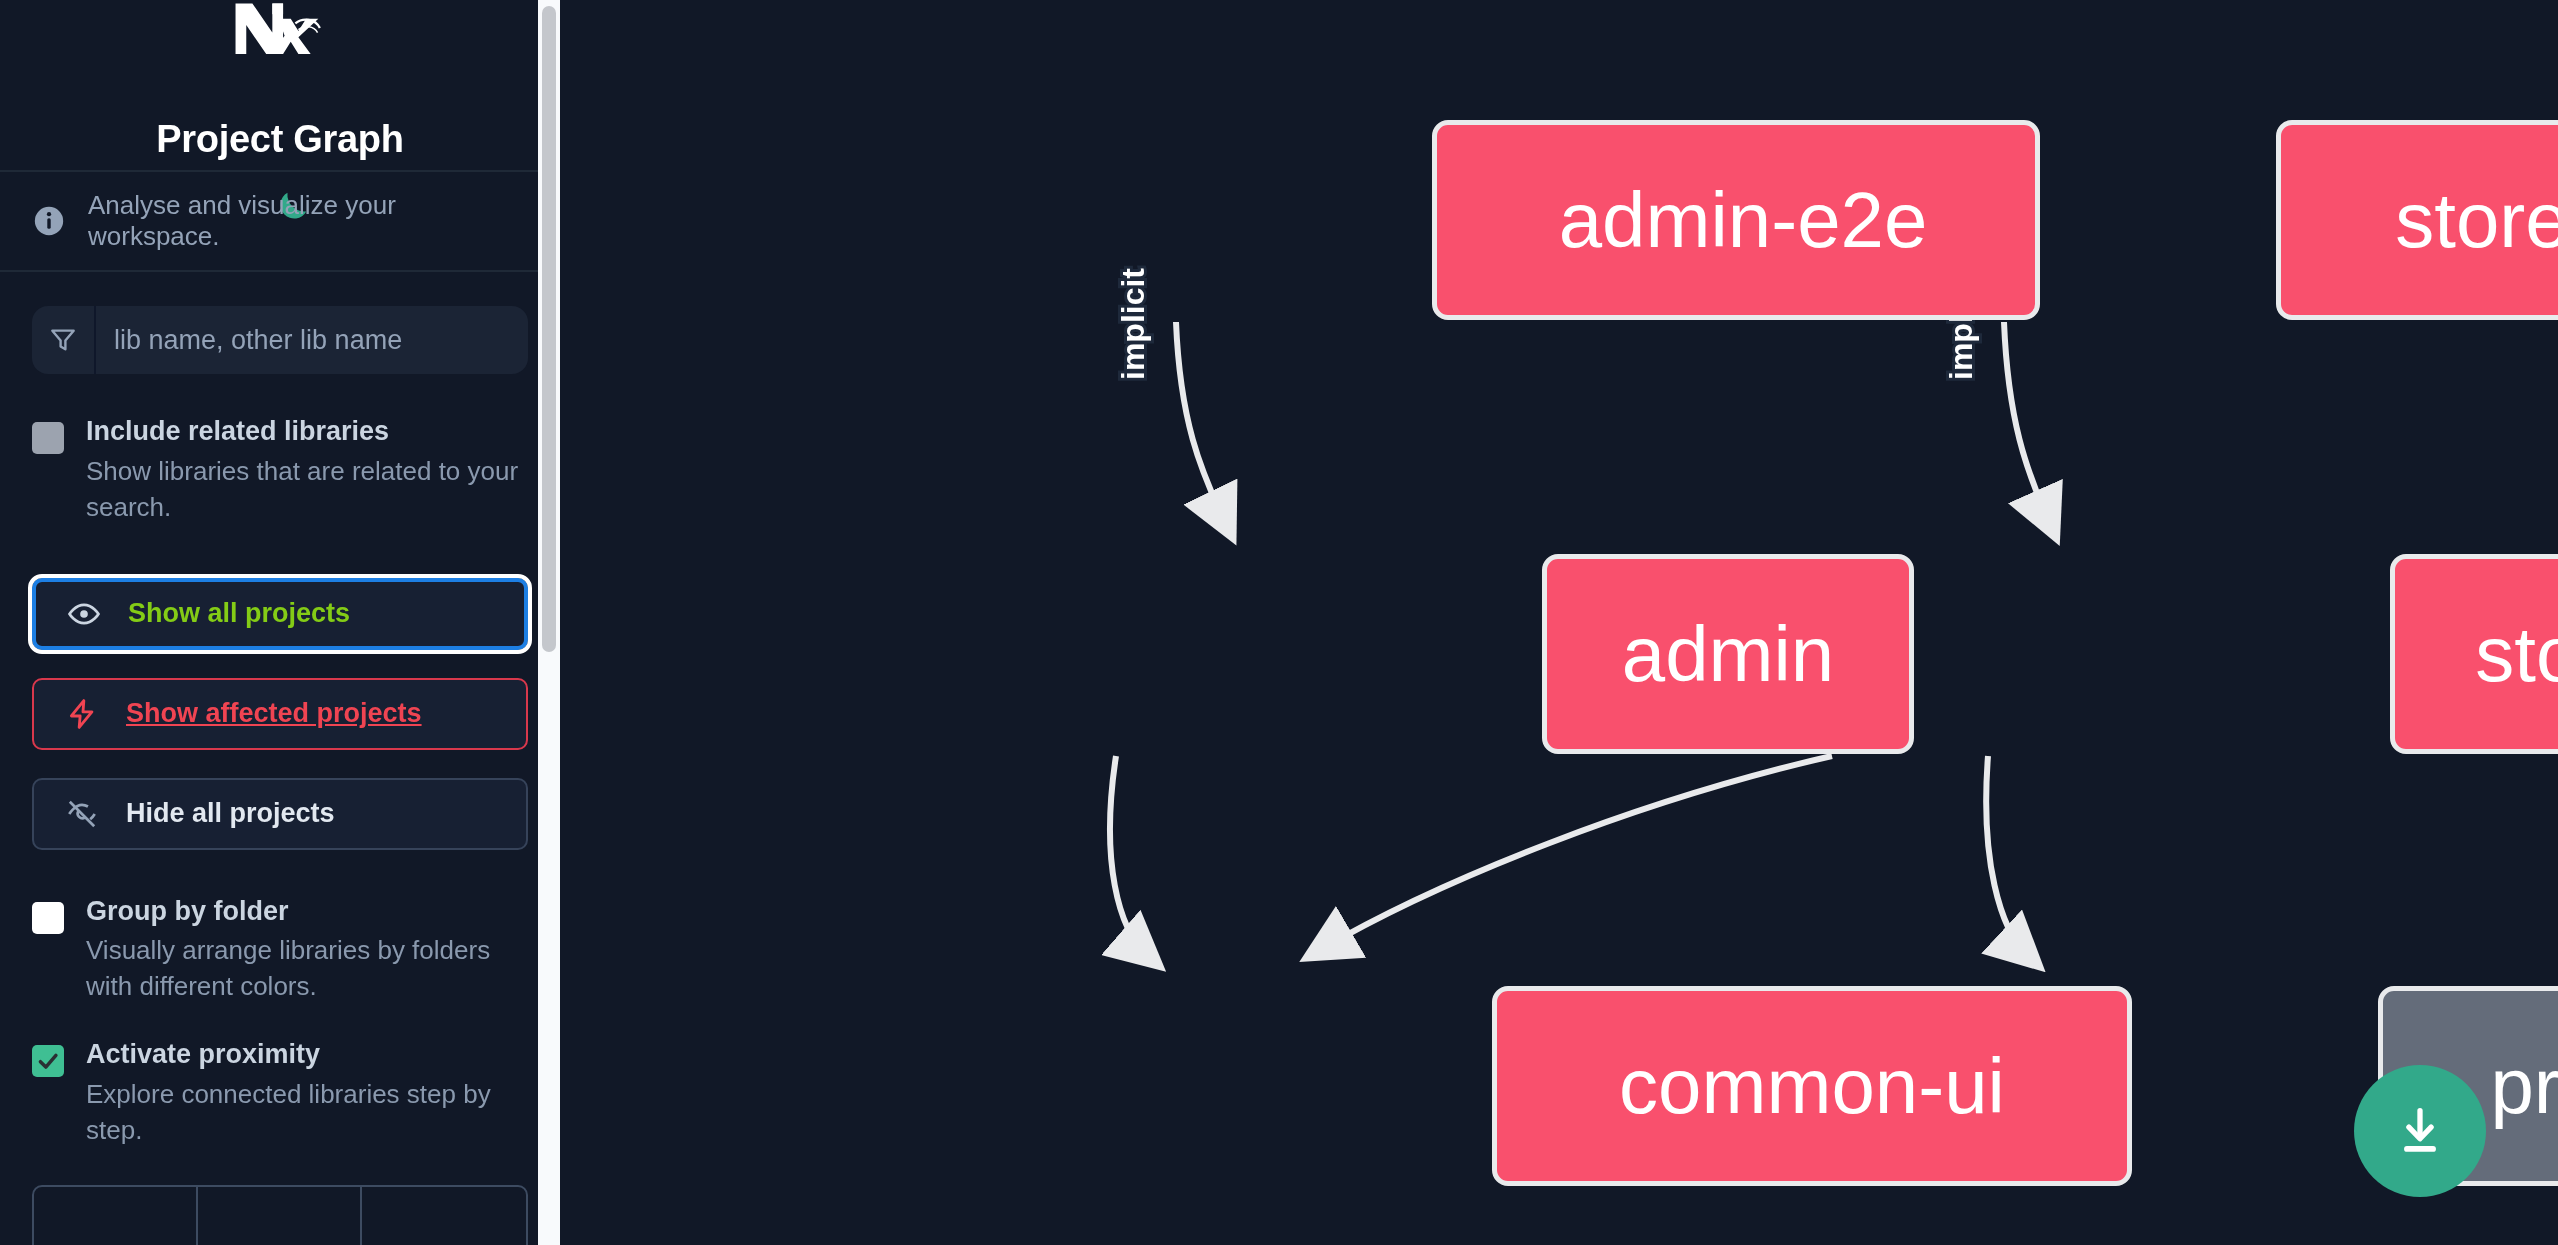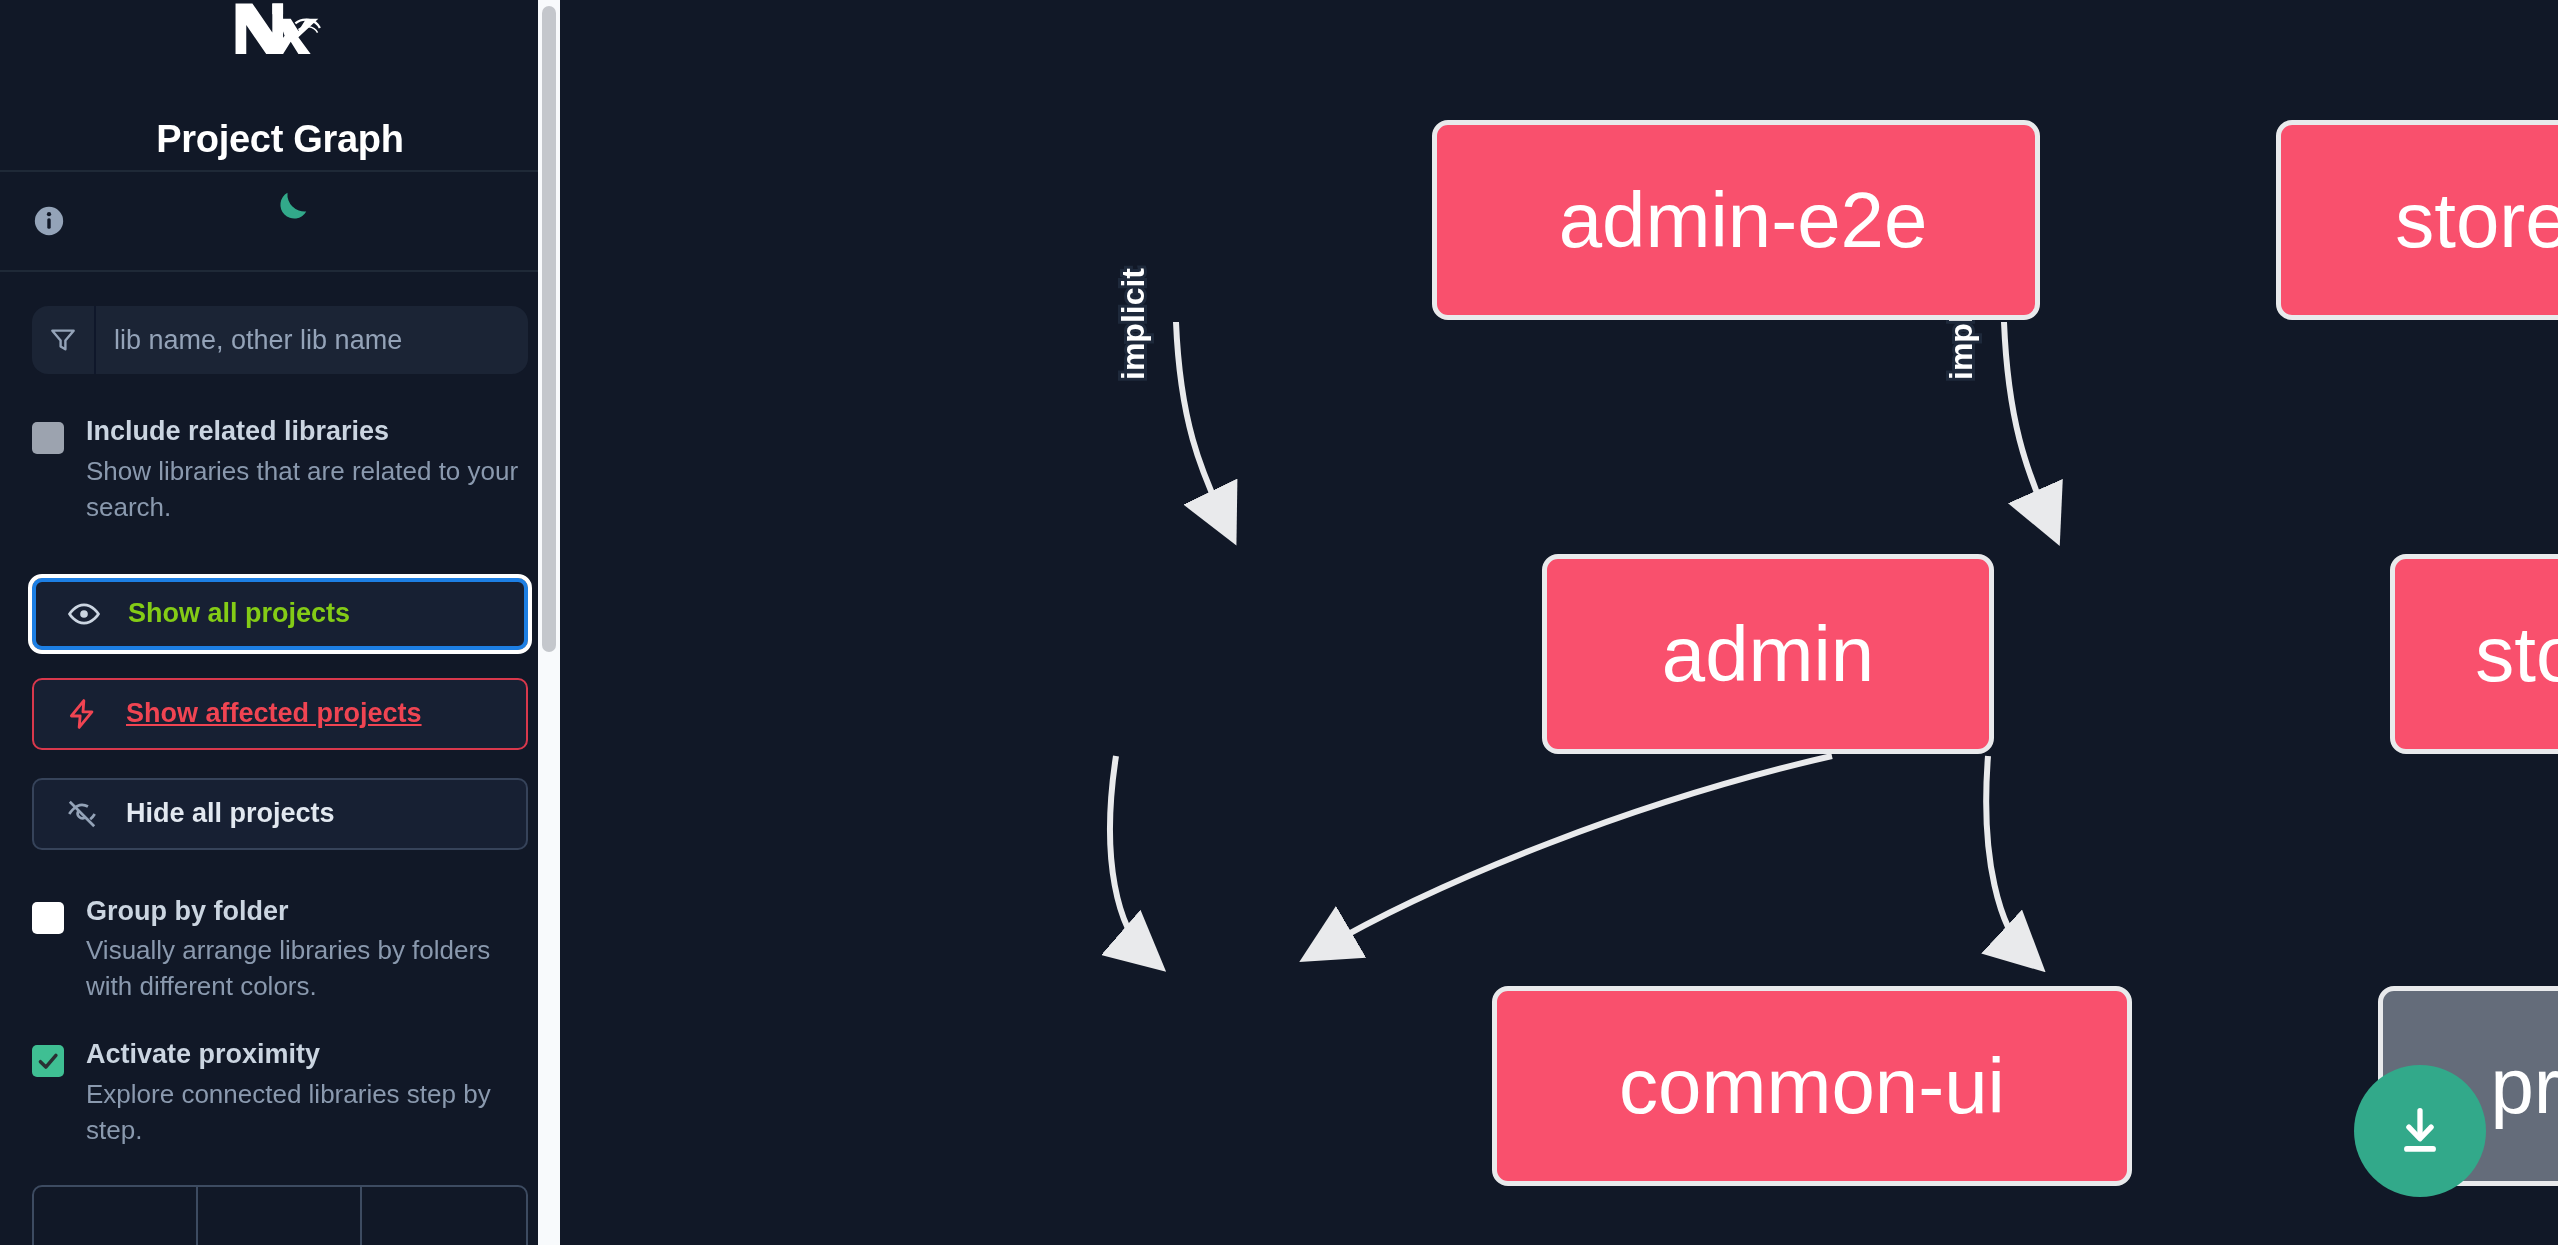--- a/index.html
+++ b/index.html
@@ -187,20 +187,21 @@
       </div>
 
       <div class="info-row">
         <span class="info-icon">
           <svg viewBox="0 0 24 24" width="34" height="34" aria-hidden="true">
             <circle cx="12" cy="12" r="10" fill="#94a3b8"></circle>
             <circle cx="12" cy="7.2" r="1.5" fill="#111827"></circle>
             <rect x="10.8" y="10" width="2.4" height="7.5" rx="1.1" fill="#111827"></rect>
           </svg>
         </span>
+        <span class="info-text">Analyse and visualize your workspace.</span>
       </div>
 
       <div class="panel">
 
         <div class="search-wrap">
           <span class="search-icon-box">
             <svg viewBox="0 0 24 24" width="32" height="32" aria-hidden="true">
               <path fill="none" stroke="#94a3b8" stroke-width="1.8" stroke-linejoin="round" d="M4 5h16l-6.2 7.4V19l-3.6-2.2v-4.4z"></path>
             </svg>
           </span>
@@ -305,21 +306,21 @@
       <text class="edge-label" x="584" y="380" transform="rotate(-90 584 380)" text-anchor="start">implicit</text>
       <text class="edge-label" x="1412" y="380" transform="rotate(-90 1412 380)" text-anchor="start">implicit</text>
     </svg>
 
     <div class="node app" style="left:872px;  top:120px; width:608px; height:200px; font-size:78px;padding-left:14px;">
       <span>admin-e2e</span>
     </div>
     <div class="node app" style="left:1716px; top:120px; width:568px; height:200px; font-size:78px;">
       <span>store-e2e</span>
     </div>
-    <div class="node app" style="left:982px;  top:554px; width:452px; height:200px; font-size:78px;">
+    <div class="node app" style="left:982px;  top:554px; width:372px; height:200px; font-size:78px;">
       <span>admin</span>
     </div>
     <div class="node app" style="left:1830px; top:554px; width:344px; height:200px; font-size:78px;">
       <span>store</span>
     </div>
     <div class="node app" style="left:932px;  top:986px; width:640px; height:200px; font-size:78px;">
       <span>common-ui</span>
     </div>
     <div class="node lib-hidden" style="left:1818px; top:986px; width:524px; height:200px; font-size:78px;">
       <span>products</span>

